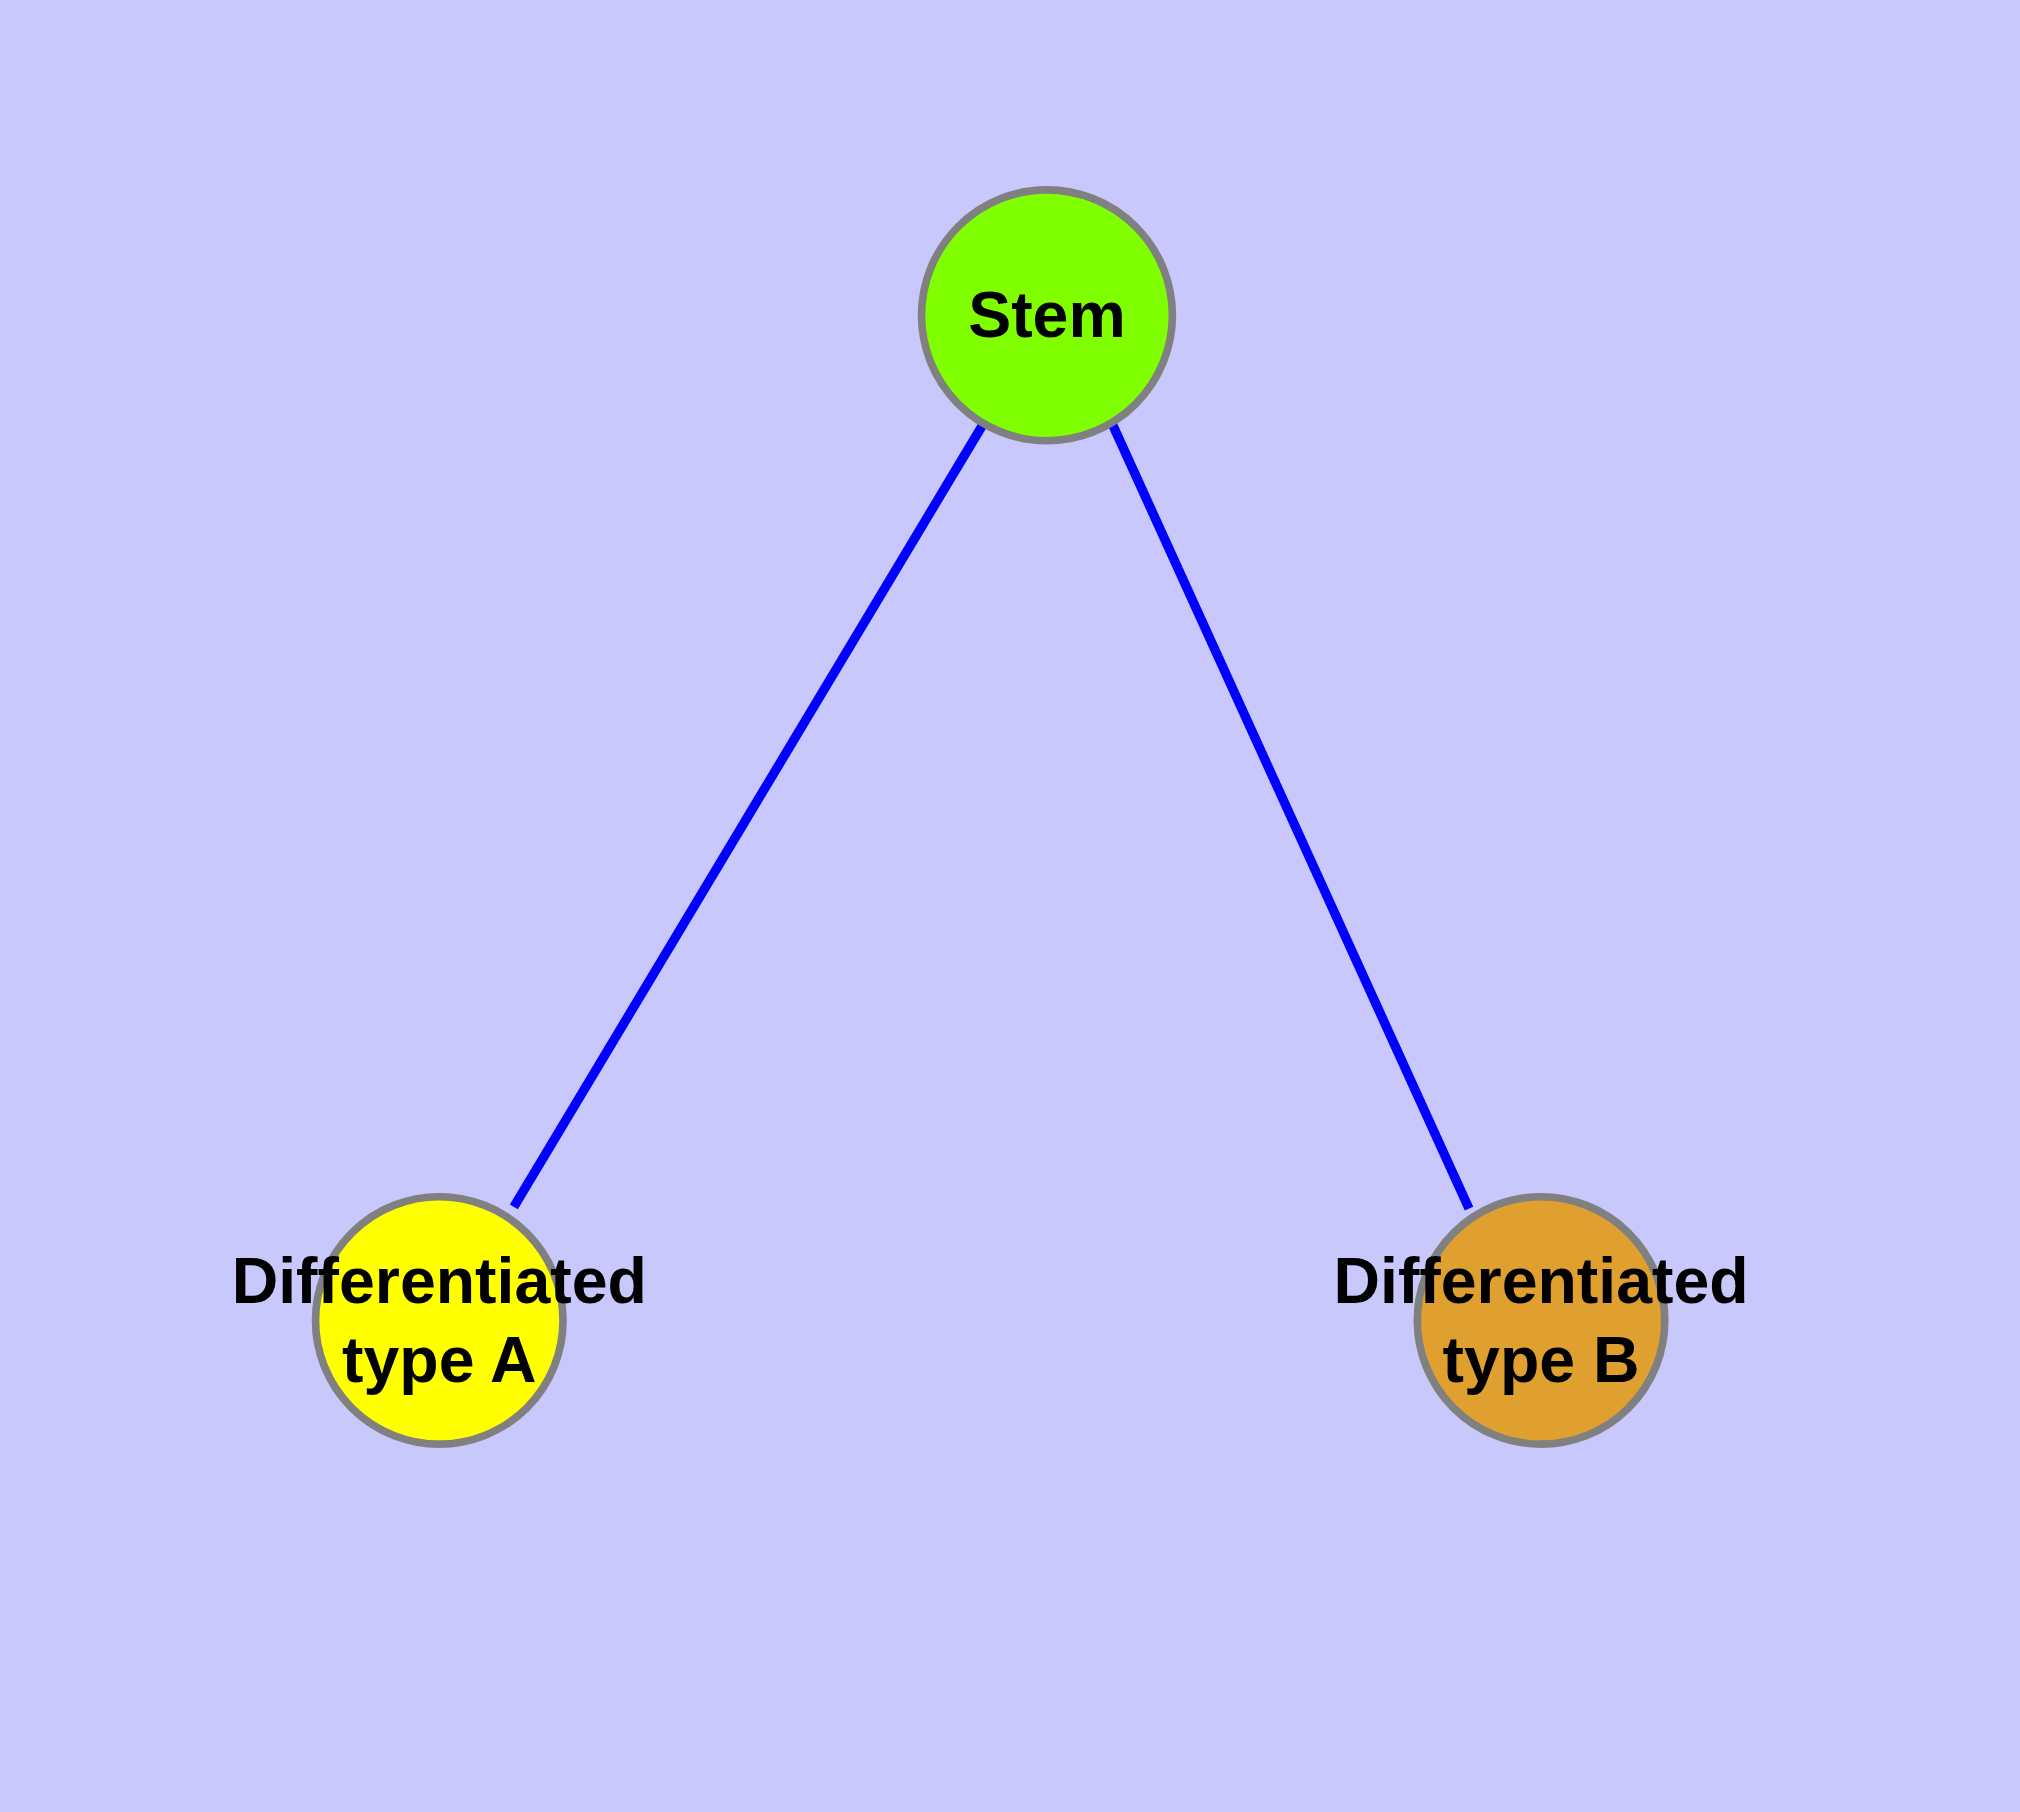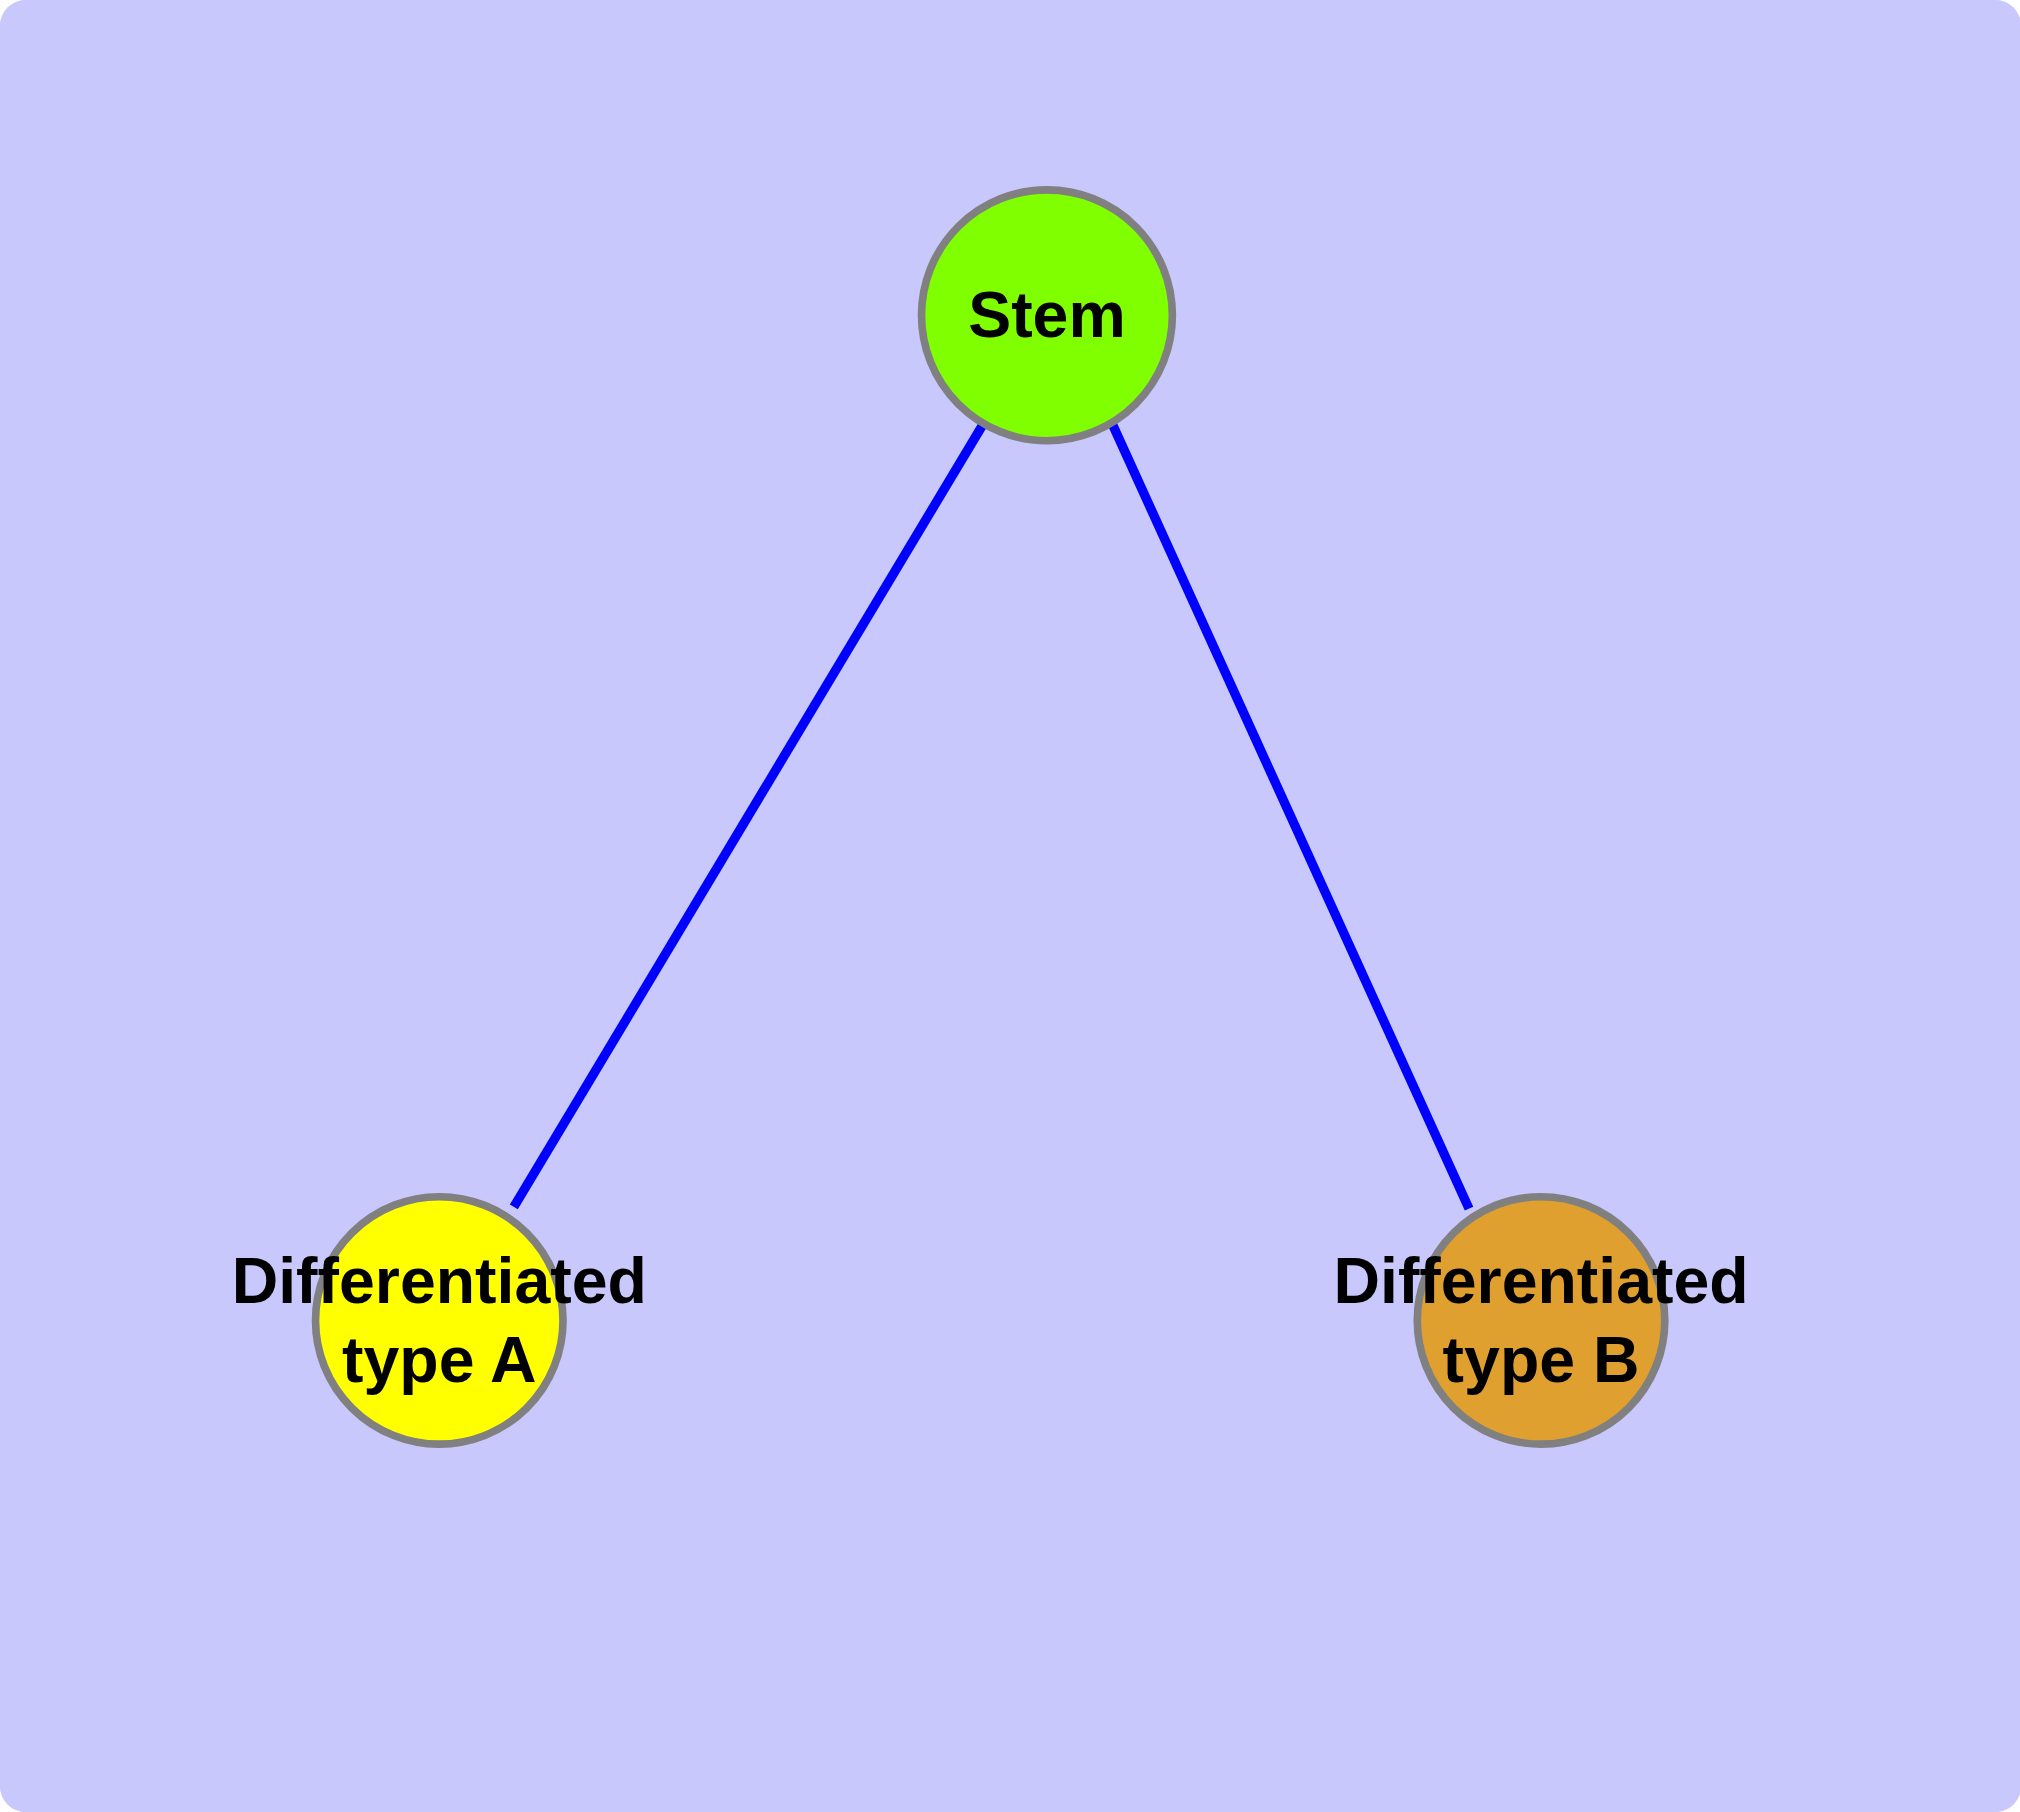--- a/index.html
+++ b/index.html
@@ -7,21 +7,20 @@
     margin: 0;
     padding: 0;
     background: #ffffff;
   }
   #canvas {
     position: relative;
     width: 2021px;
     height: 1812px;
     overflow: hidden;
     font-family: "Liberation Sans", "DejaVu Sans", sans-serif;
-    border-radius: 26px;
   }
   #graph-svg {
     position: absolute;
     top: 0;
     left: 0;
     width: 2021px;
     height: 1812px;
     display: block;
   }
   .node-label {

